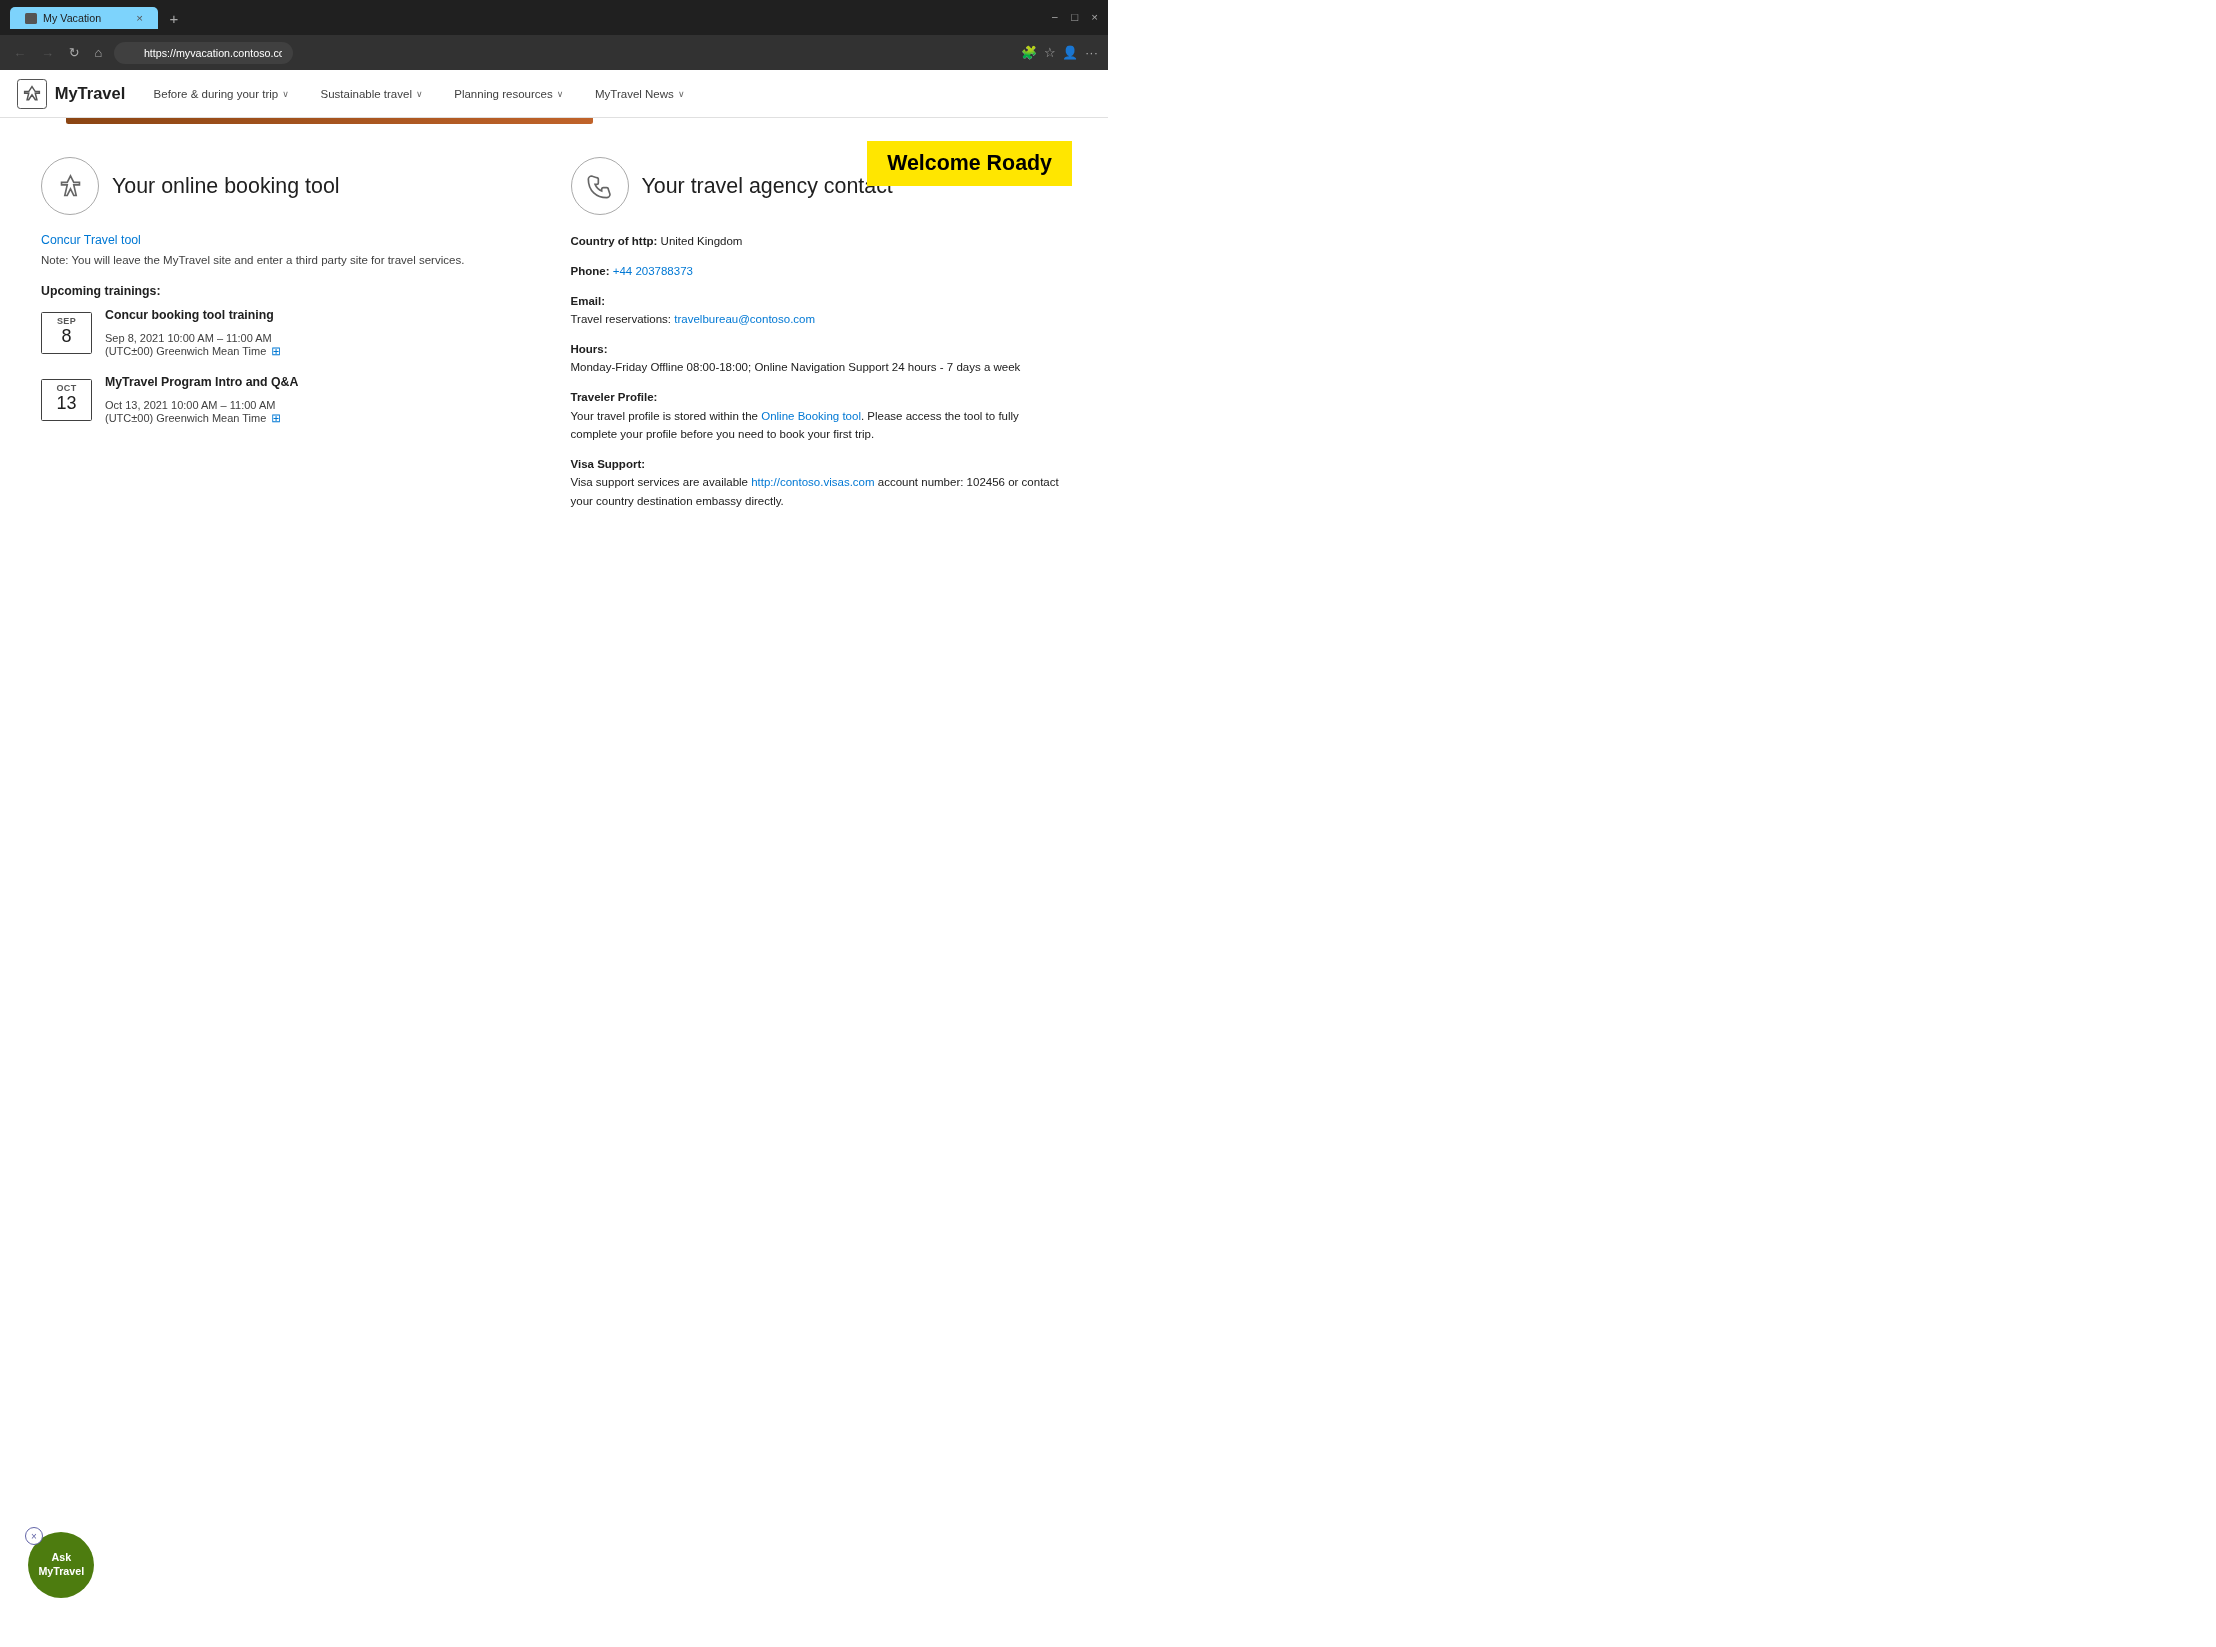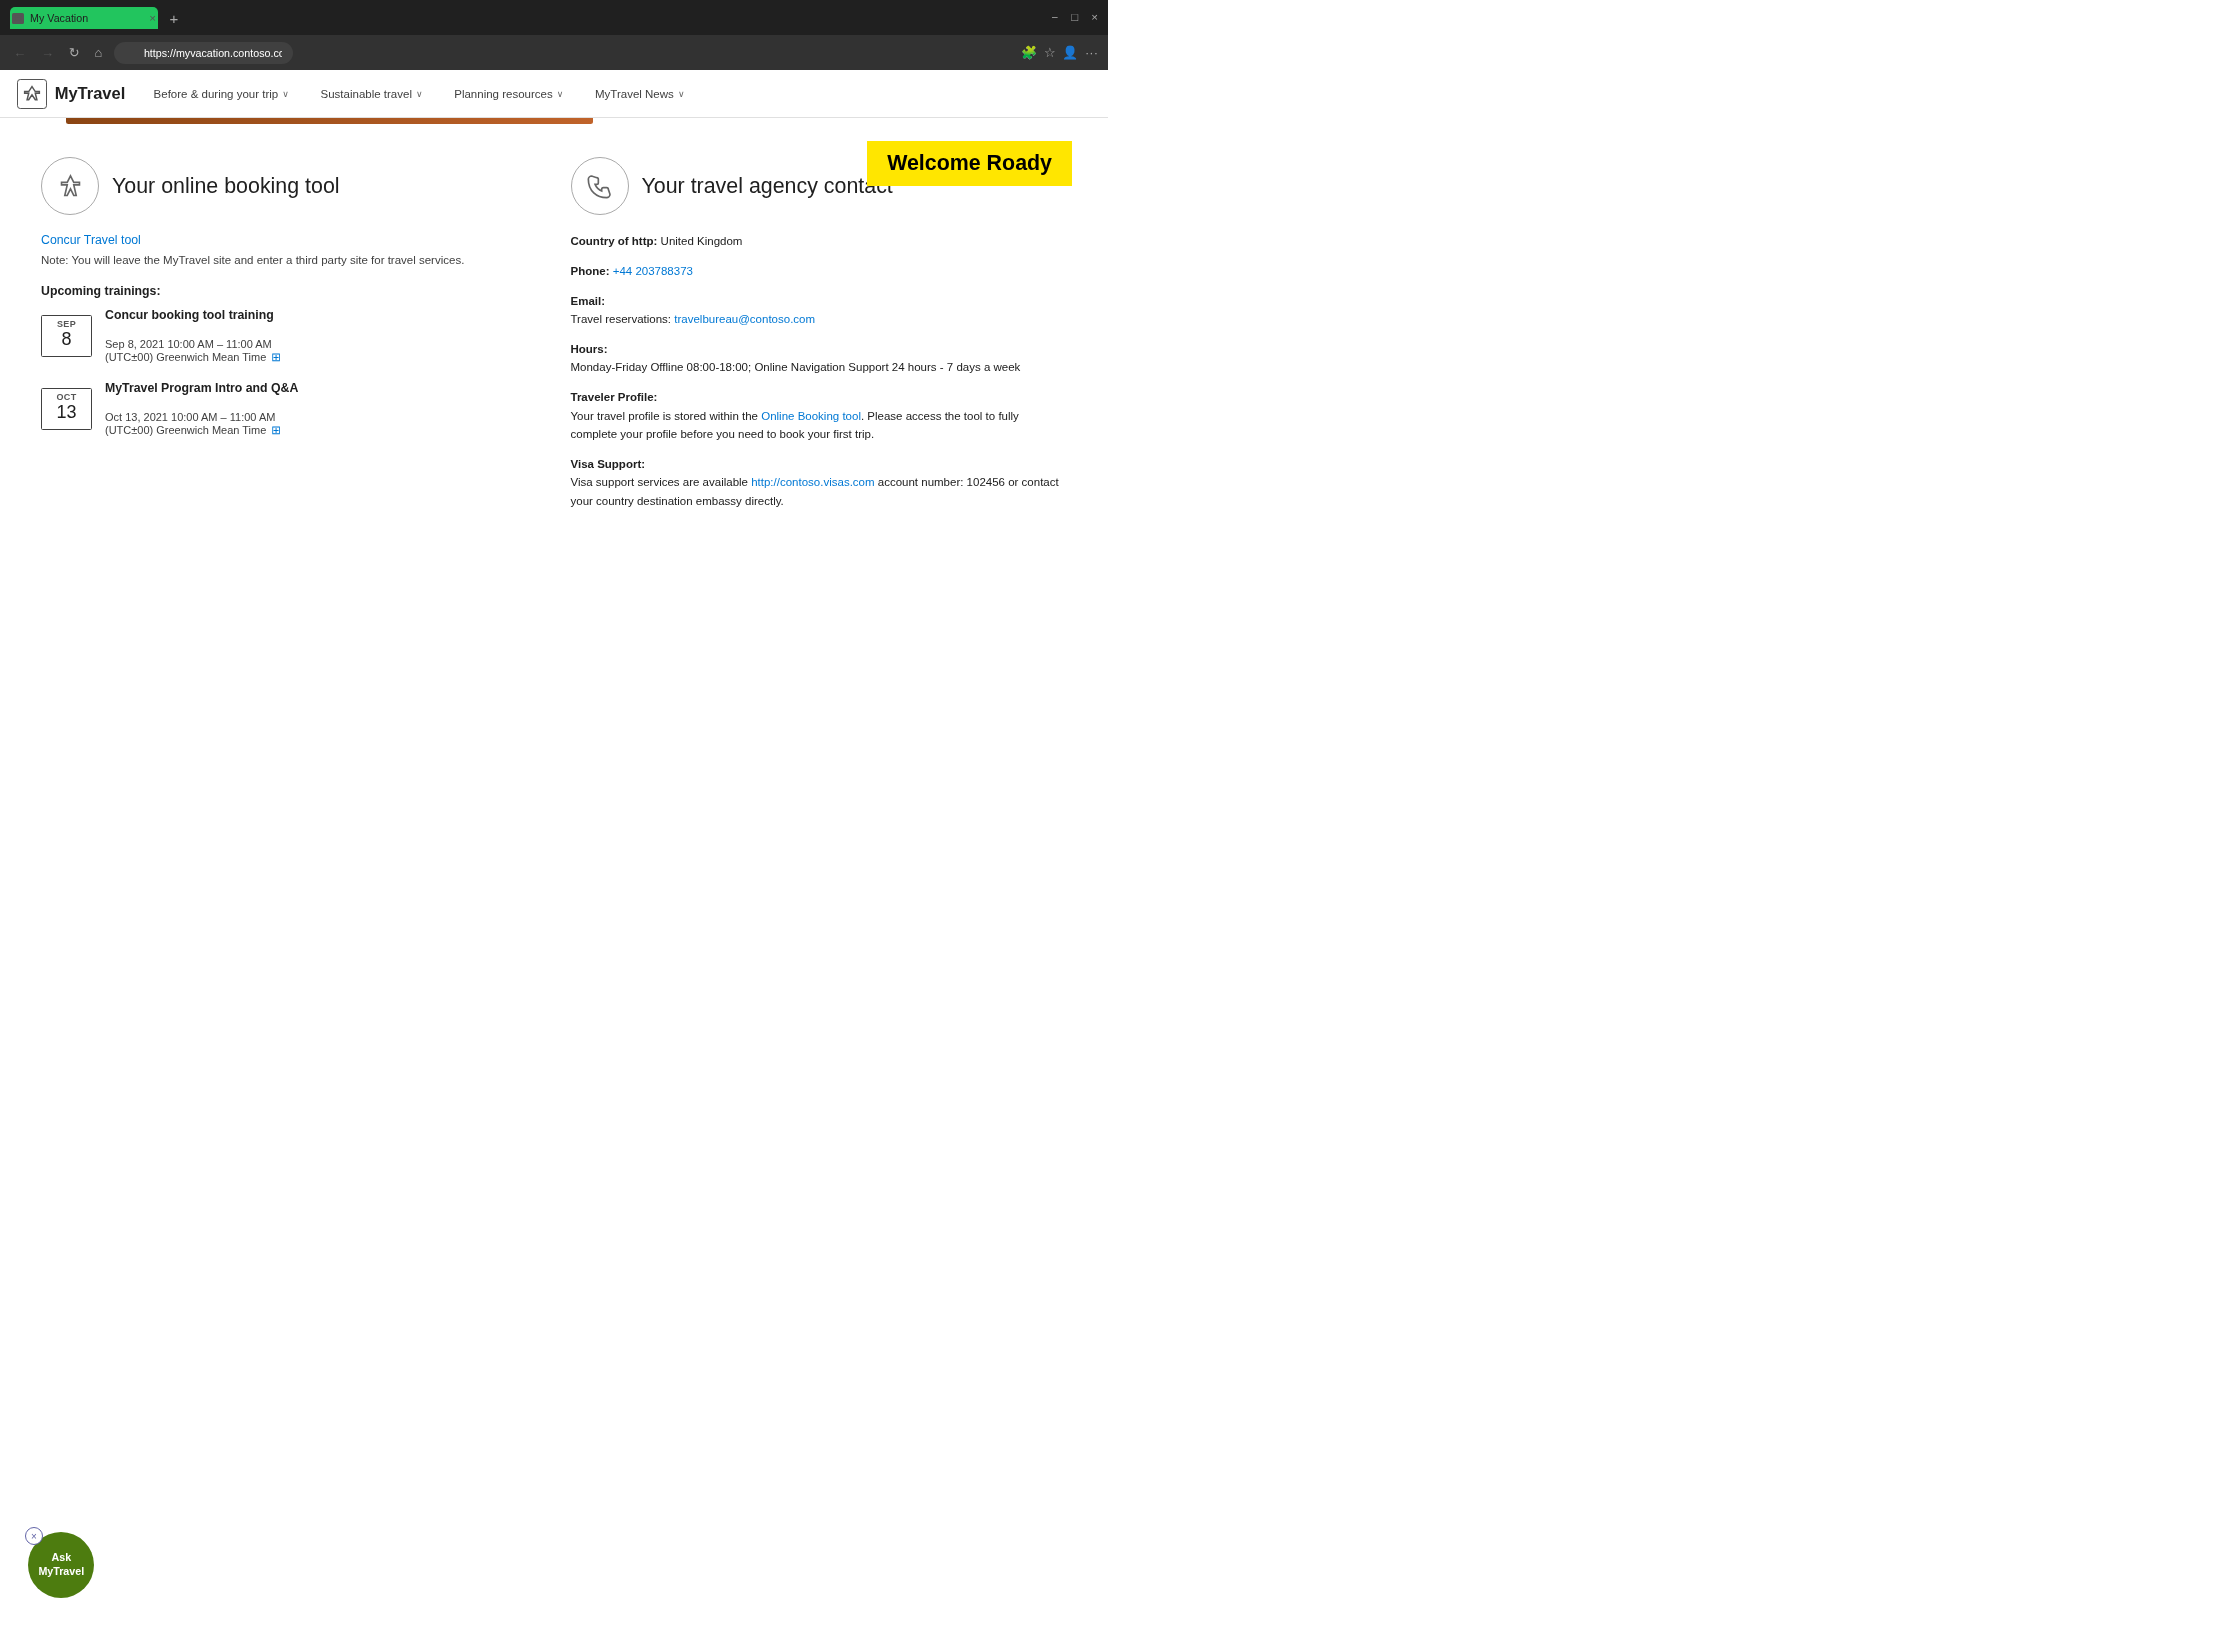--- a/index.html
+++ b/index.html
@@ -11,23 +11,23 @@
       padding: 6.6px 10px 0;
       width: 100%;
     }
     .browser-title-bar {
       display: flex;
       align-items: center;
       gap: 3.3px;
       margin-bottom: 5px;
     }
     .browser-tab {
-      background: #22c55e;
+      background: #7dd3fc;
       border-radius: 5px 5px 0 0;
-      padding: 5px 2px;
+      padding: 5px 15px;
       display: flex;
       align-items: center;
       gap: 6.6px;
       min-width: 148px;
       font-size: 10.7px;
       color: #202020;
     }
     .browser-tab-icon {
       width: 11.5px; height: 11.5px;
       background: #555;
@@ -248,21 +248,21 @@
     }
     .training-info {}
     .training-name {
       font-size: 12.3px;
       font-weight: 700;
       color: #202020;
     }
     .training-time {
       font-size: 11px;
       color: #404040;
-      margin-top: 16px;
+      margin-top: 10px;
     }
     .training-tz {
       font-size: 11px;
       color: #404040;
       display: flex;
       align-items: center;
       gap: 5px;
     }
     .calendar-add-icon {
       color: #0078d4;

